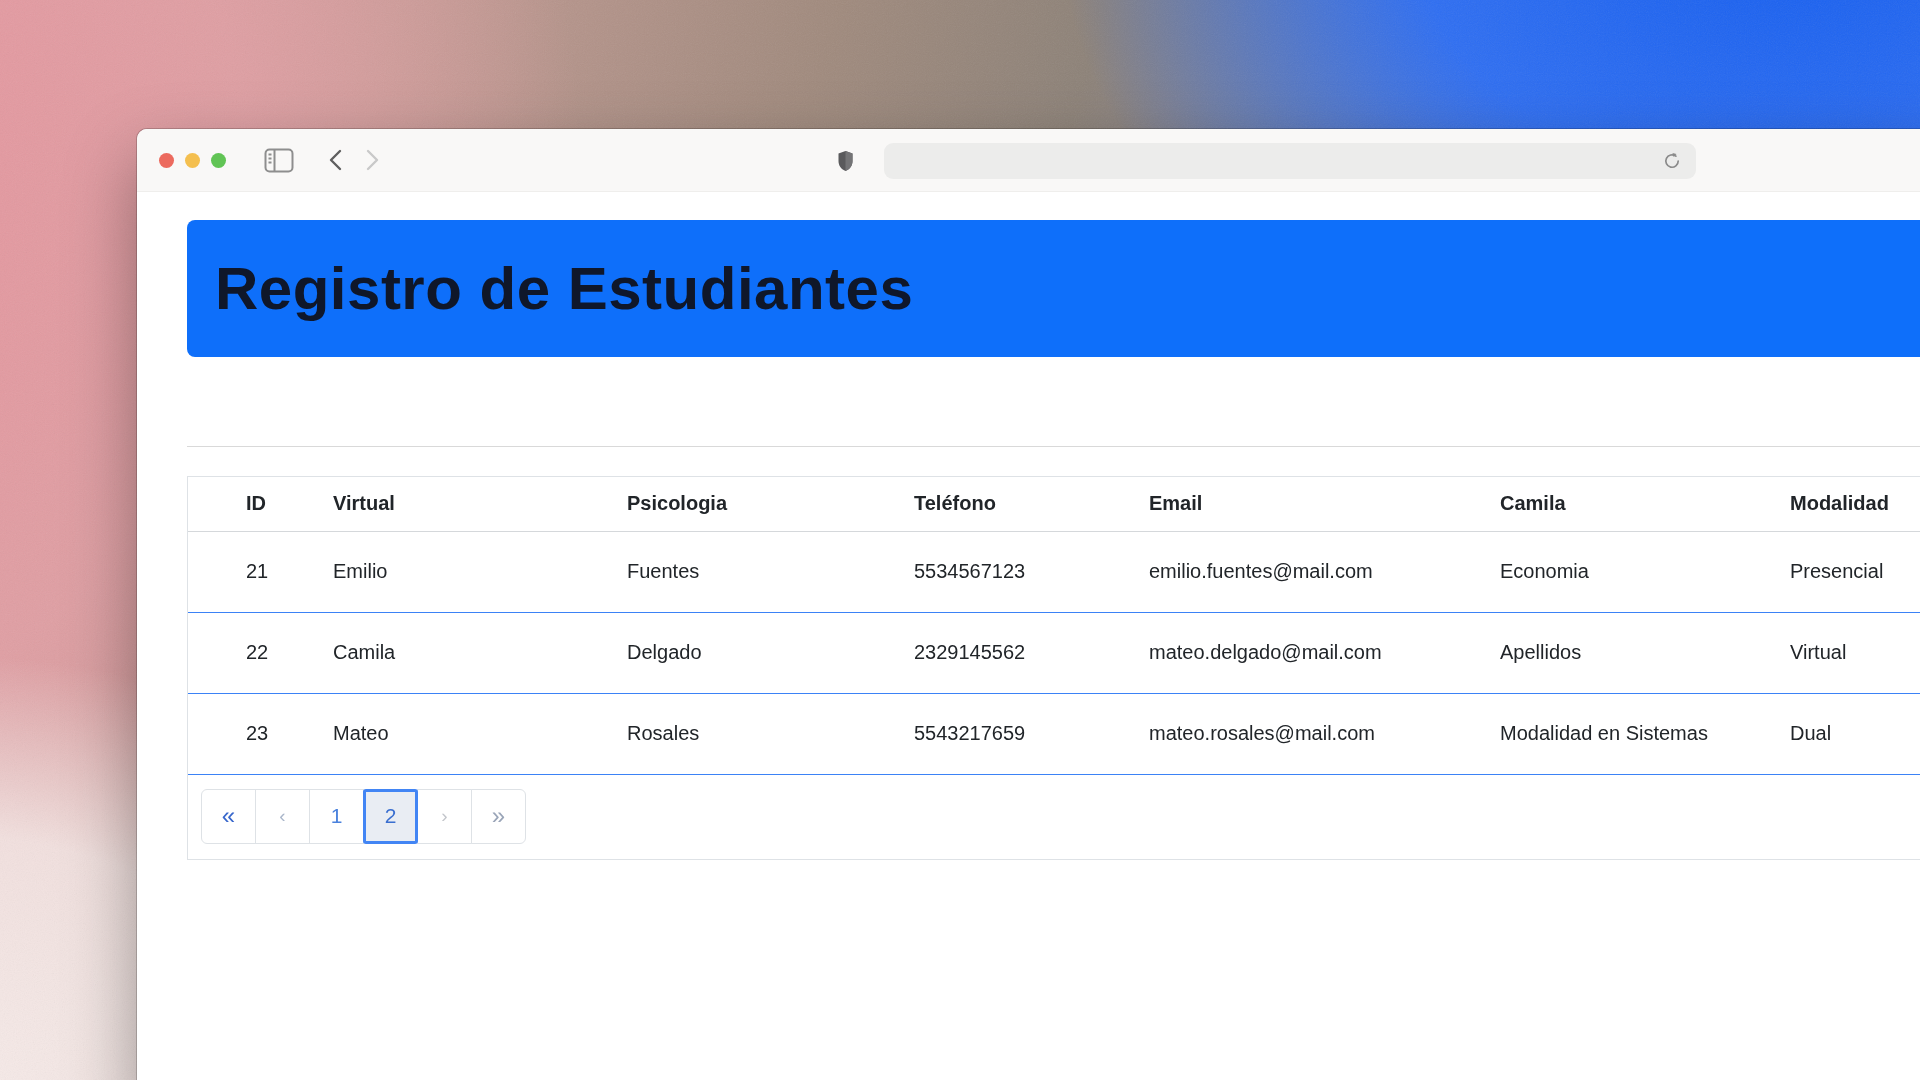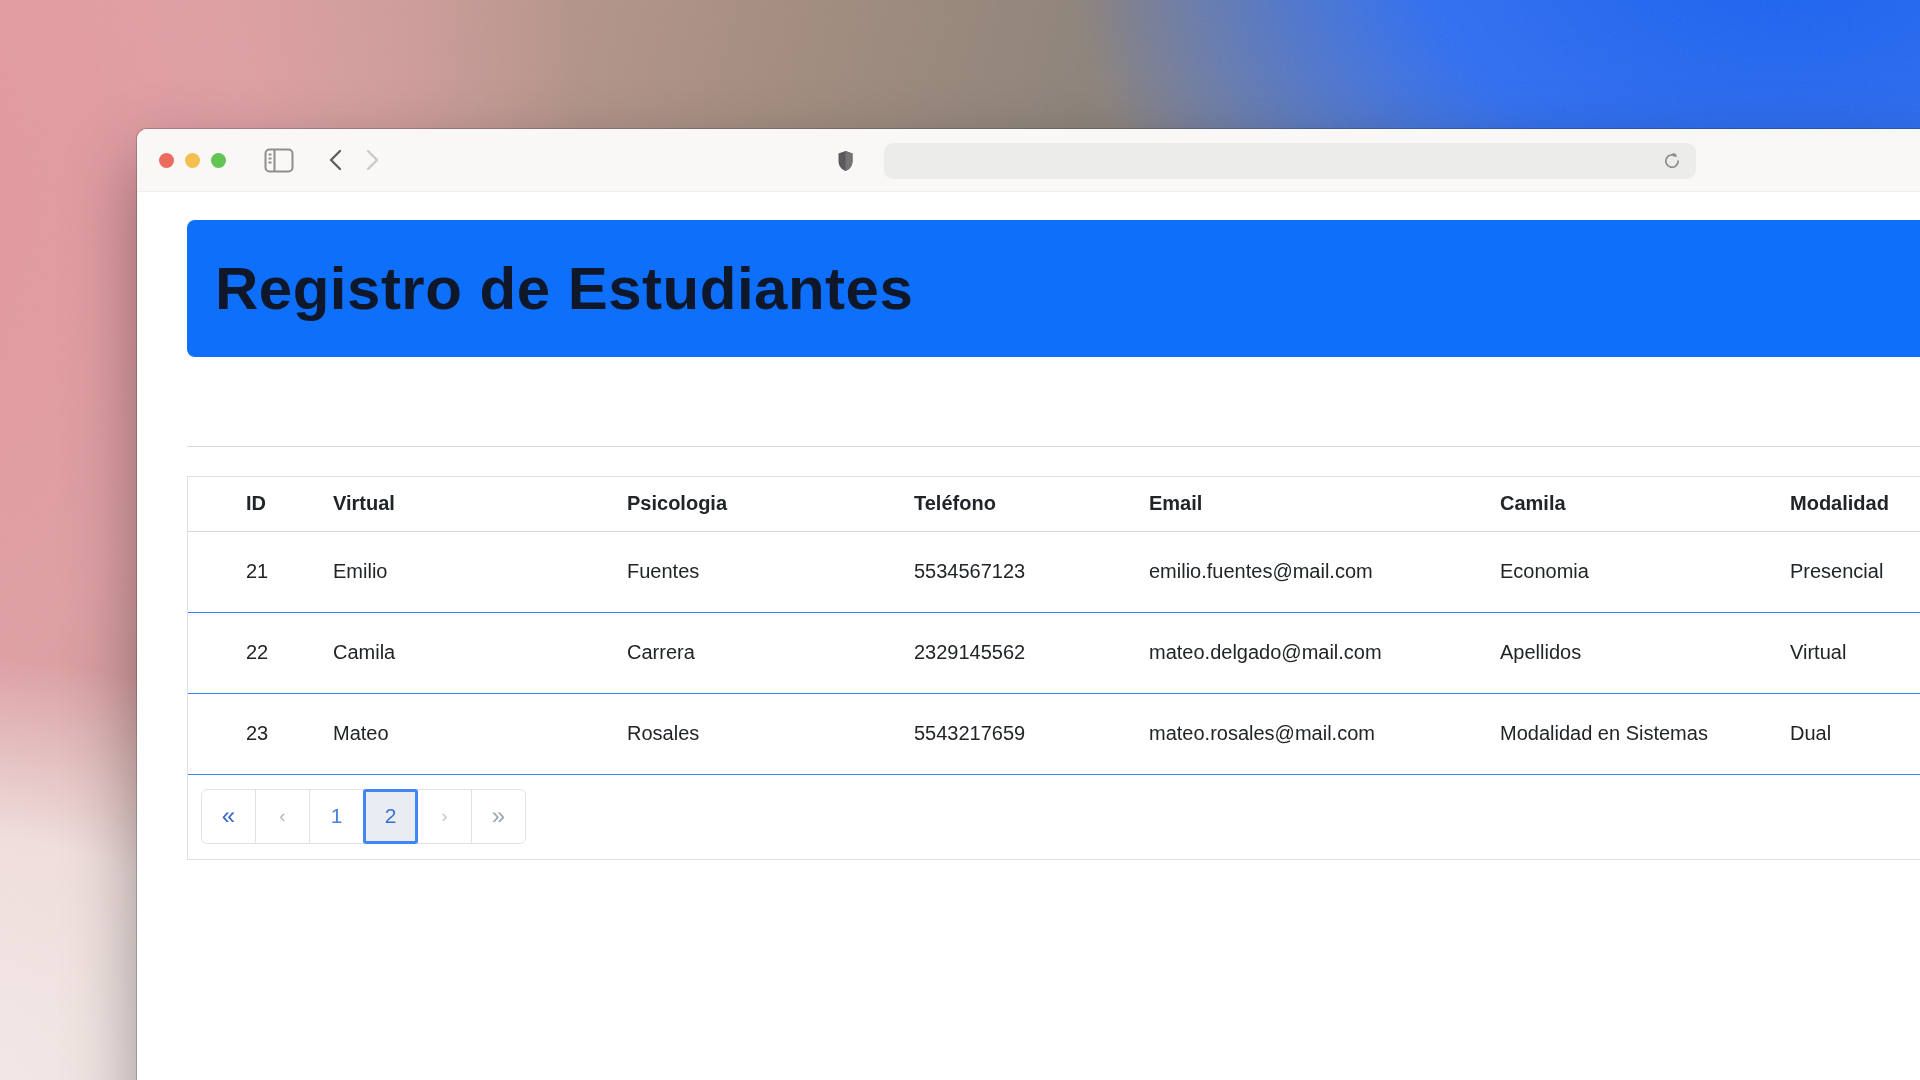--- a/index.html
+++ b/index.html
@@ -198,21 +198,21 @@
             <td>Emilio</td>
             <td>Fuentes</td>
             <td>5534567123</td>
             <td>emilio.fuentes@mail.com</td>
             <td>Economia</td>
             <td>Presencial</td>
           </tr>
           <tr>
             <td class="col-id-pad">22</td>
             <td>Camila</td>
-            <td>Carrera</td>
+            <td>Delgado</td>
             <td>2329145562</td>
             <td>mateo.delgado@mail.com</td>
             <td>Apellidos</td>
             <td>Virtual</td>
           </tr>
           <tr>
             <td class="col-id-pad">23</td>
             <td>Mateo</td>
             <td>Rosales</td>
             <td>5543217659</td>

